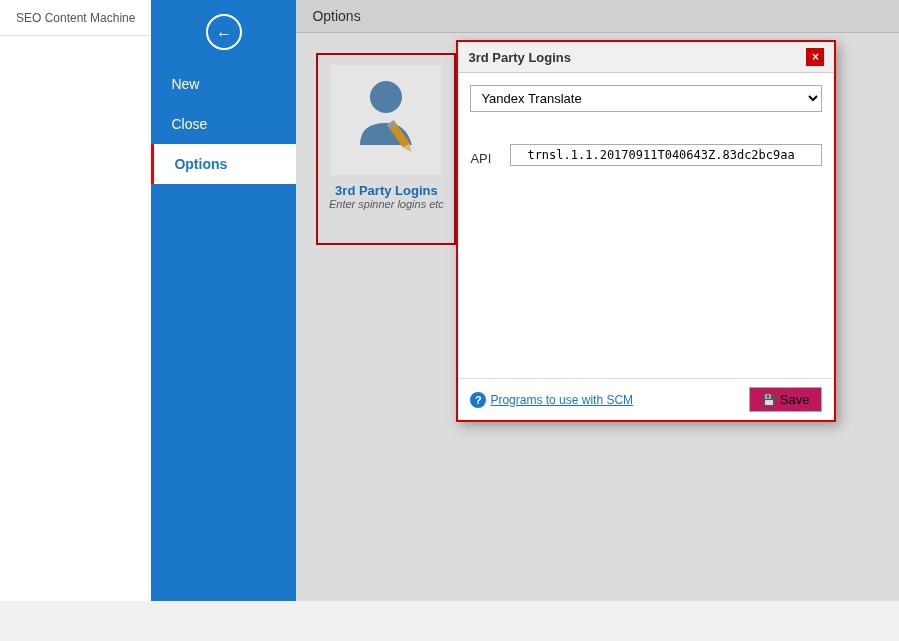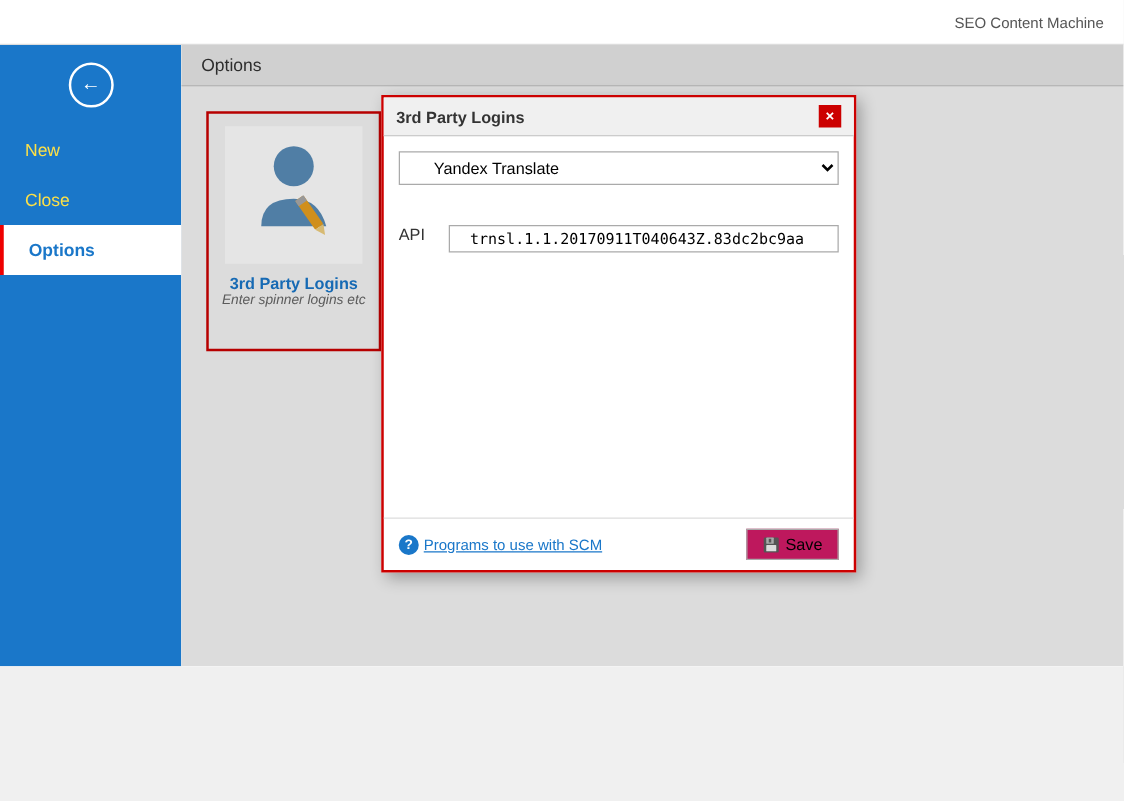--- a/index.html
+++ b/index.html
@@ -1,18 +1,18 @@
 <!DOCTYPE html>
 <html><head>
   <meta charset="utf-8">
   <style>
     * { box-sizing: border-box; margin: 0; padding: 0; }
     body { font-family: 'Segoe UI', Arial, sans-serif; font-size: 13px; background: #f0f0f0; width: 899px; height: 641px; overflow: hidden; }
 
-    .app-container { display: flex; flex-direction: column; width: 899px; height: 533px; background: #fff; }
+    .app-container { display: flex; flex-direction: row; width: 899px; height: 601px; background: #fff; }
 
     
     .title-bar {
       background: #fff;
       border-bottom: 1px solid #ddd;
       padding: 6px 16px;
       display: flex;
       align-items: center;
       justify-content: flex-end;
       height: 36px;
@@ -53,21 +53,21 @@
       border-radius: 50%;
       display: flex;
       align-items: center;
       justify-content: center;
       color: #fff;
       font-size: 16px;
     }
 
     .sidebar-item {
       padding: 12px 20px;
-      color: #fde047;
+      color: #fef9c3;
       cursor: pointer;
       font-size: 14px;
     }
     .sidebar-item.active {
       background: #fff;
       color: #1a77c9;
       font-weight: 600;
       border-left: 3px solid #e00;
     }
 
@@ -182,30 +182,30 @@
 
     .modal-body {
       padding: 12px;
     }
 
     .dropdown-row {
       margin-bottom: 12px;
     }
     .dropdown-select {
       width: 100%;
-      padding: 4px 23px;
+      padding: 4px 6px;
       border: 1px solid #aaa;
       font-size: 13px;
       background: #fff;
       appearance: auto;
     }
 
     .api-row {
       display: flex;
-      align-items: flex-start;
+      align-items: flex-end;
       gap: 10px;
       margin-top: 32px;
     }
     .api-label {
       font-size: 13px;
       color: #333;
       width: 30px;
       flex-shrink: 0;
     }
     .api-input {

